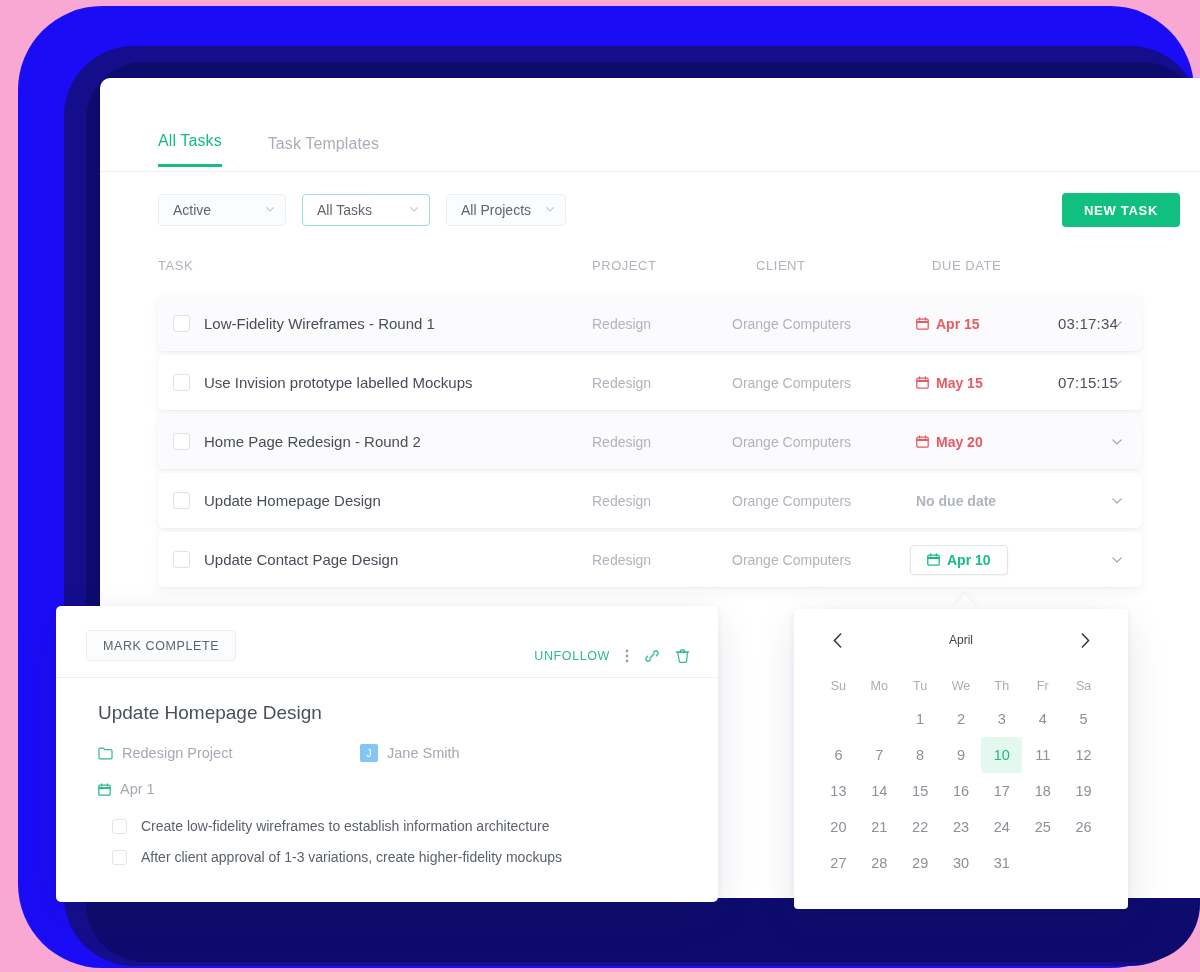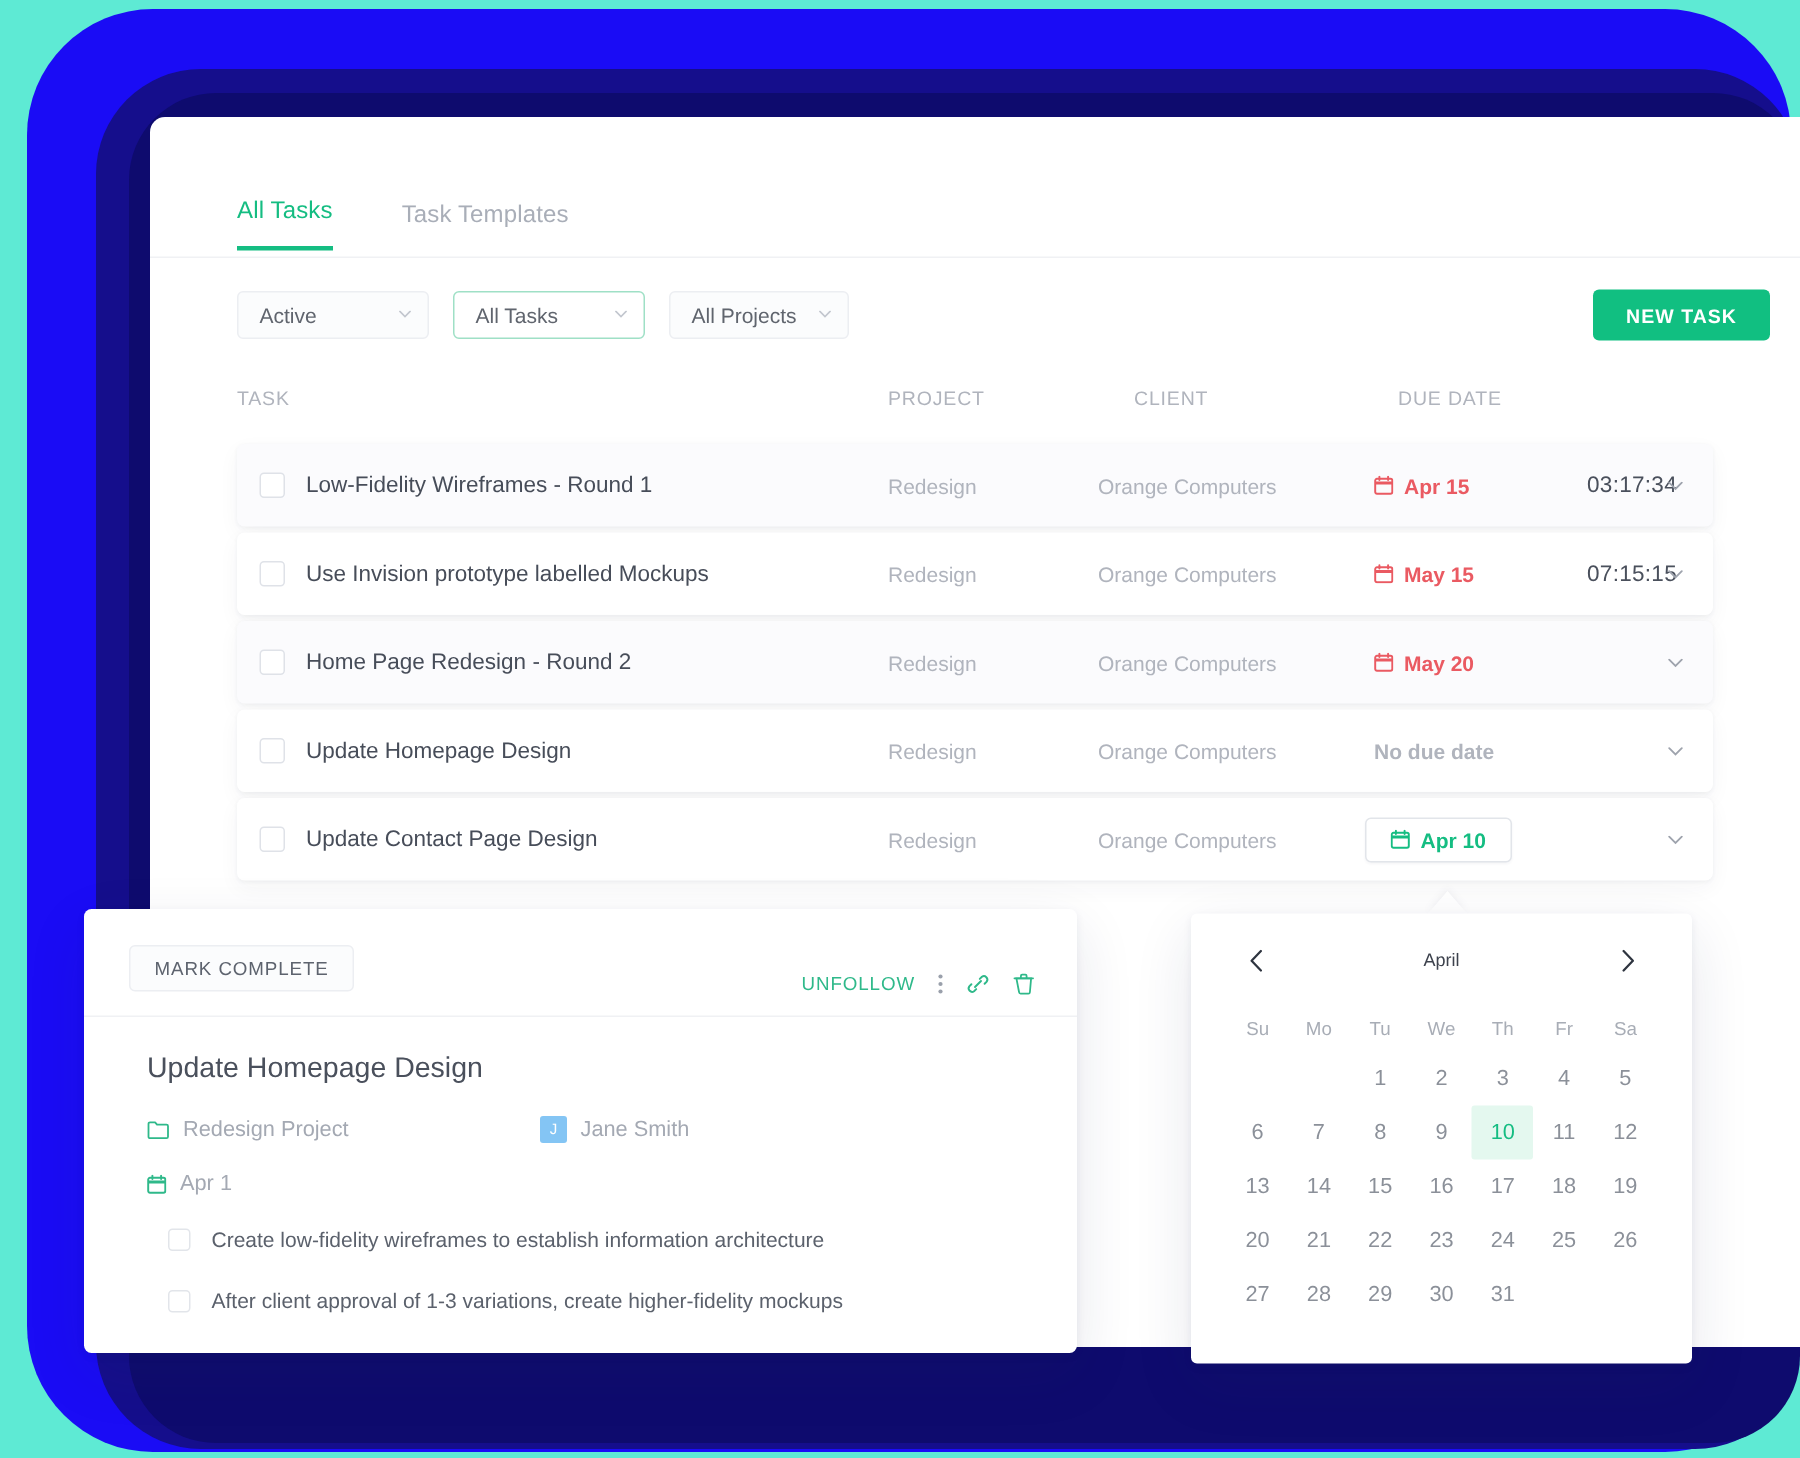--- a/index.html
+++ b/index.html
@@ -11,21 +11,21 @@
     background: #000000;
     overflow: hidden;
     font-family: "Liberation Sans", sans-serif;
     -webkit-font-smoothing: antialiased;
   }
 
   #stage {
     position: relative;
     width: 1200px;
     height: 972px;
-    background: #5eead4;
+    background: #f9a8d4;
     overflow: hidden;
   }
 
   
   .blob-blue {
     position: absolute;
     left: 18px; top: 6px;
     width: 1176px; height: 962px;
     background: #1a0cf5;
     border-radius: 84px;
@@ -323,21 +323,21 @@
     align-items: center;
     gap: 9px;
     font-size: 14.5px;
     color: #a4a9b3;
   }
   .subtasks {
     position: absolute;
     left: 56px; top: 212px;
     display: flex;
     flex-direction: column;
-    gap: 25px;
+    gap: 15px;
   }
   .subtask {
     display: flex;
     align-items: center;
     gap: 14px;
     font-size: 14px;
     color: #5b616c;
   }
   .subtask .cb2 {
     width: 15px; height: 15px;

